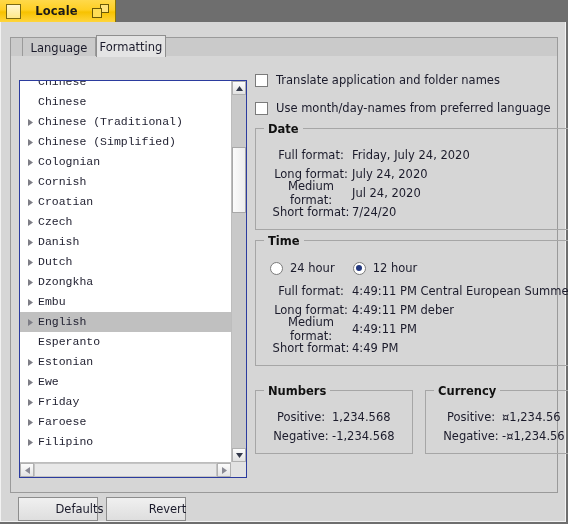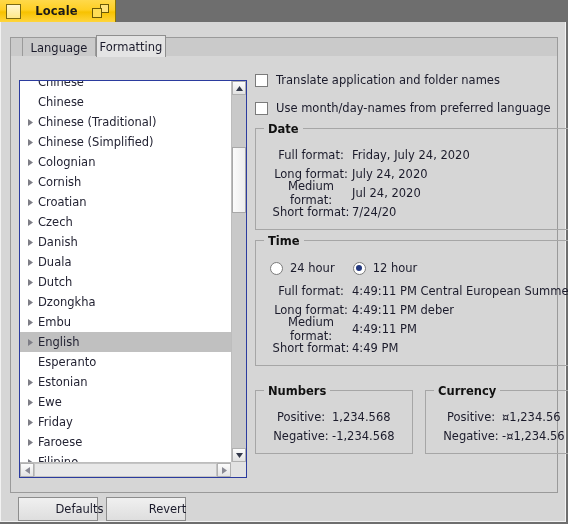--- a/index.html
+++ b/index.html
@@ -65,21 +65,21 @@
 
   
   #panel{position:absolute;left:8px;top:33px;width:548px;height:437px;background:#d6d6d6;
          border:1px solid #9a9a9a;border-top:none;box-sizing:border-box;}
 
   
   #list-wrap{
     position:absolute;left:8px;top:24px;width:228px;height:398px;
     border:1px solid #2b3b9e;background:#ffffff;box-sizing:border-box;
   }
-  #list-clip{position:absolute;left:0;top:0;right:15px;bottom:15px;overflow:hidden;background:#fff;}
+  #list-clip{position:absolute;left:0;top:0;right:15px;bottom:15px;overflow:hidden;background:#fff;font-family:Liberation Mono, monospace;}
   #list-scroll{position:absolute;left:0;top:-9px;width:100%;}
   .litem{height:20px;line-height:20px;display:flex;align-items:center;padding-left:4px;font-size:11.5px;color:#232333;white-space:nowrap;}
   .litem.sel{background:#c0c0c0;}
   .arrow{width:12px;flex:0 0 12px;display:flex;align-items:center;justify-content:center;}
   .arrow svg{display:block;}
   .litem .lbl{padding-left:2px;}
 
   
   #vbar{position:absolute;right:0;top:0;width:15px;bottom:15px;background:#efefef;border-left:1px solid #bdbdbd;box-sizing:border-box;}
   .sbtn{position:absolute;left:0;width:14px;height:14px;background:linear-gradient(180deg,#fcfcfc,#e2e2e2);
@@ -222,28 +222,20 @@
                 </span>
                 <span class="lbl">Czech</span>
               </div>
               <div class="litem">
                 <span class="arrow">
                   <svg width="5" height="7" viewBox="0 0 5 7">
                     <path d="M0 0 L5 3.5 L0 7 Z" fill="#7d7d86"></path>
                   </svg>
                 </span>
                 <span class="lbl">Danish</span>
-              </div>
-              <div class="litem">
-                <span class="arrow">
-                  <svg width="5" height="7" viewBox="0 0 5 7">
-                    <path d="M0 0 L5 3.5 L0 7 Z" fill="#7d7d86"></path>
-                  </svg>
-                </span>
-                <span class="lbl">Duala</span>
               </div>
               <div class="litem">
                 <span class="arrow">
                   <svg width="5" height="7" viewBox="0 0 5 7">
                     <path d="M0 0 L5 3.5 L0 7 Z" fill="#7d7d86"></path>
                   </svg>
                 </span>
                 <span class="lbl">Dutch</span>
               </div>
               <div class="litem">

